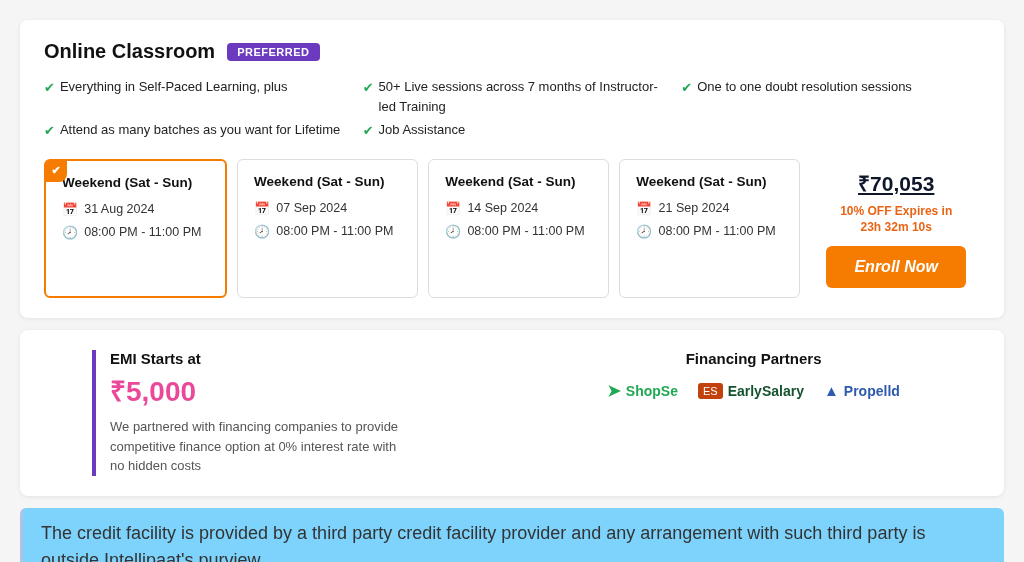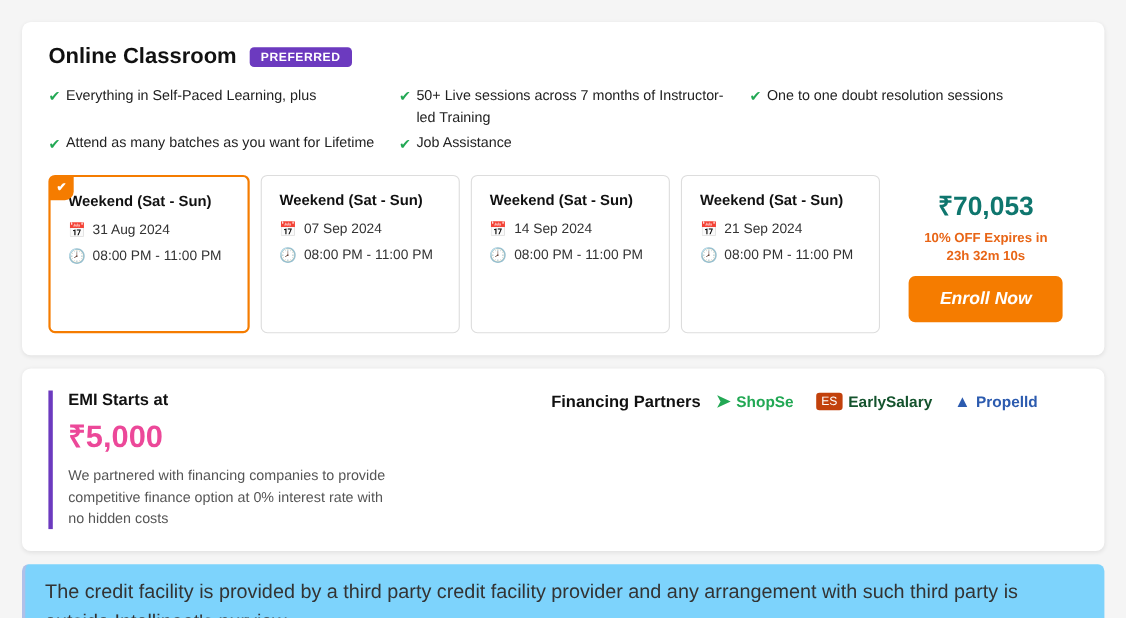--- a/index.html
+++ b/index.html
@@ -131,24 +131,25 @@
     .price-panel {
       display: flex;
       flex-direction: column;
       align-items: center;
       justify-content: center;
       min-width: 160px;
       padding: 10px 14px;
       gap: 6px;
     }
     .price-amount {
-      font-size: 24px;
+      font-size: 21px;
       font-weight: 800;
-      color: #0f766e;
+      color: #0f172a;
       white-space: nowrap;
+      text-decoration: underline;
     }
     .discount-text {
       font-size: 12px;
       color: #e86516;
       text-align: center;
       font-weight: 600;
       line-height: 1.4;
     }
     .enroll-btn {
       background: #f57c00;
@@ -172,20 +173,21 @@
       margin-bottom: 12px;
       box-shadow: 0 1px 4px rgba(0,0,0,0.08);
       display: flex;
       gap: 40px;
       align-items: flex-start;
     }
     .emi-left {
       flex: 1;
       border-left: 4px solid #6c3abf;
       padding-left: 14px;
+      margin-left: 48px;
     }
     .emi-label {
       font-size: 15px;
       font-weight: 700;
       color: #111;
       margin-bottom: 4px;
     }
     .emi-amount {
       font-size: 28px;
       font-weight: 800;
@@ -194,21 +196,21 @@
     }
     .emi-desc {
       font-size: 13px;
       color: #555;
       line-height: 1.5;
       max-width: 300px;
     }
     .financing-right {
       flex: 1.2;
       display: flex;
-      flex-direction: row;
+      flex-direction: column;
       align-items: center;
       gap: 14px;
     }
     .financing-title {
       font-size: 15px;
       font-weight: 700;
       color: #111;
     }
     .partners-row {
       display: flex;

